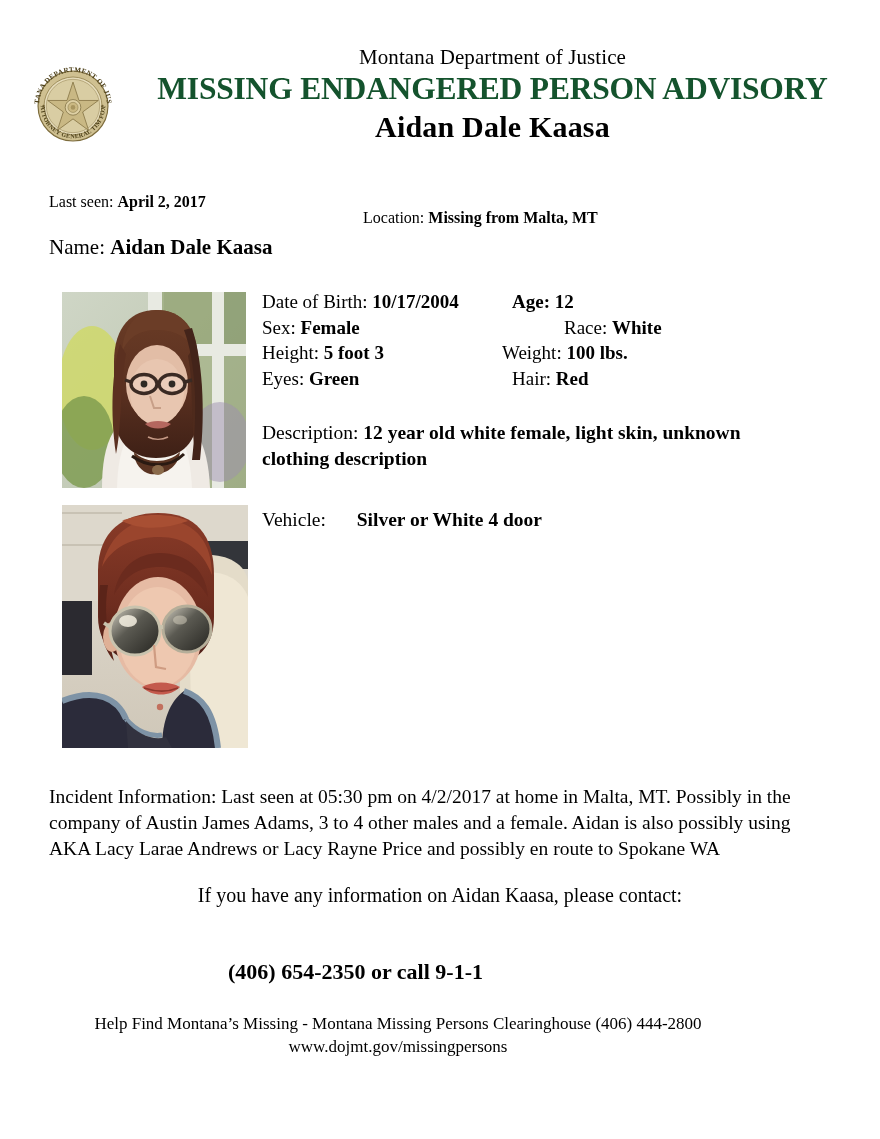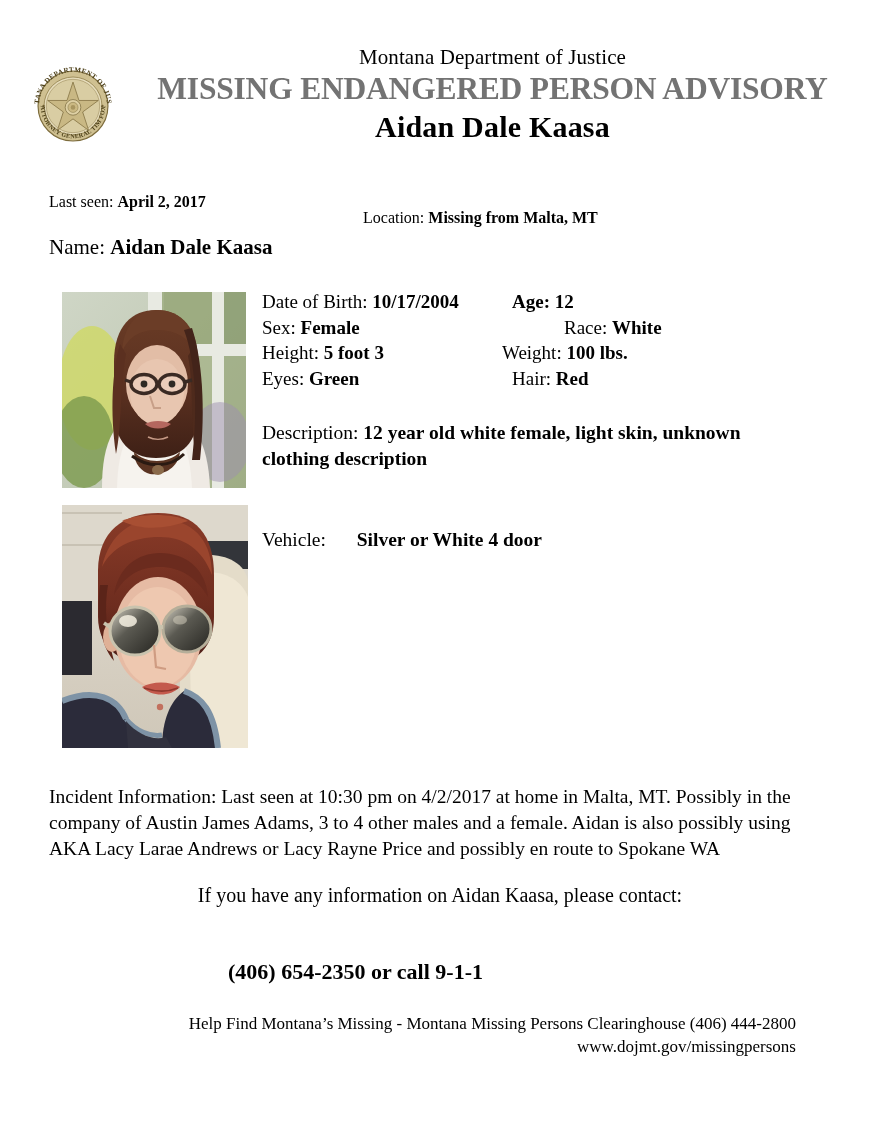--- a/index.html
+++ b/index.html
@@ -43,21 +43,21 @@
   }
   .agency-line {
     font-size: 21px;
     line-height: 26px;
     letter-spacing: 0.1px;
   }
   .advisory-line {
     font-size: 31.5px;
     line-height: 38px;
     font-weight: bold;
-    color: #737373;
+    color: #14532d;
     letter-spacing: -0.2px;
     white-space: nowrap;
   }
   .person-name-line {
     font-size: 30px;
     line-height: 38px;
     font-weight: bold;
     letter-spacing: 0.2px;
   }
 
@@ -142,21 +142,20 @@
     left: 262px;
     top: 507px;
     font-size: 19.5px;
     line-height: 25.5px;
     white-space: nowrap;
   }
   .vehicle-row .vval {
     display: inline-block;
     margin-left: 26px;
     font-weight: bold;
-    margin-top: 20px;
   }
   .pwi-row {
     position: absolute;
     left: 262px;
     top: 576px;
     font-size: 19.5px;
     line-height: 25.5px;
     white-space: nowrap;
   }
 
@@ -199,21 +198,21 @@
     text-align: center;
     font-size: 22px;
     line-height: 28px;
     font-weight: bold;
   }
   .footer {
     position: absolute;
     left: 0;
     top: 1012px;
     width: 796px;
-    text-align: right;
+    text-align: center;
     font-size: 17px;
     line-height: 23px;
   }
 </style>
 </head>
 <body>
 
 <div class="page">
 
   <div class="header">
@@ -406,21 +405,21 @@
       <path d="M64,216 C76,230 92,236 104,232 L110,243 L66,243 Z" fill="#32323f"></path>
     </svg>
   </div>
 
   <div class="vehicle-row">
     <span>Vehicle:</span>
     <span class="vval">Silver or White 4 door</span>
   </div>
 
 
-  <div class="incident">Incident Information: Last seen at 10:30 pm on 4/2/2017 at home in Malta, MT. Possibly in the company of Austin James Adams, 3 to 4 other males and a female. Aidan is also possibly using AKA Lacy Larae Andrews or Lacy Rayne Price and possibly en route to Spokane WA</div>
+  <div class="incident">Incident Information: Last seen at 05:30 pm on 4/2/2017 at home in Malta, MT. Possibly in the company of Austin James Adams, 3 to 4 other males and a female. Aidan is also possibly using AKA Lacy Larae Andrews or Lacy Rayne Price and possibly en route to Spokane WA</div>
 
   <div class="contact-intro">If you have any information on Aidan Kaasa, please contact:</div>
   <div class="contact-phone">(406) 654-2350 or call 9-1-1</div>
 
   <div class="footer">
     <div>Help Find Montana’s Missing - Montana Missing Persons Clearinghouse (406) 444-2800</div>
     <div>www.dojmt.gov/missingpersons</div>
   </div>
 
 </div>

